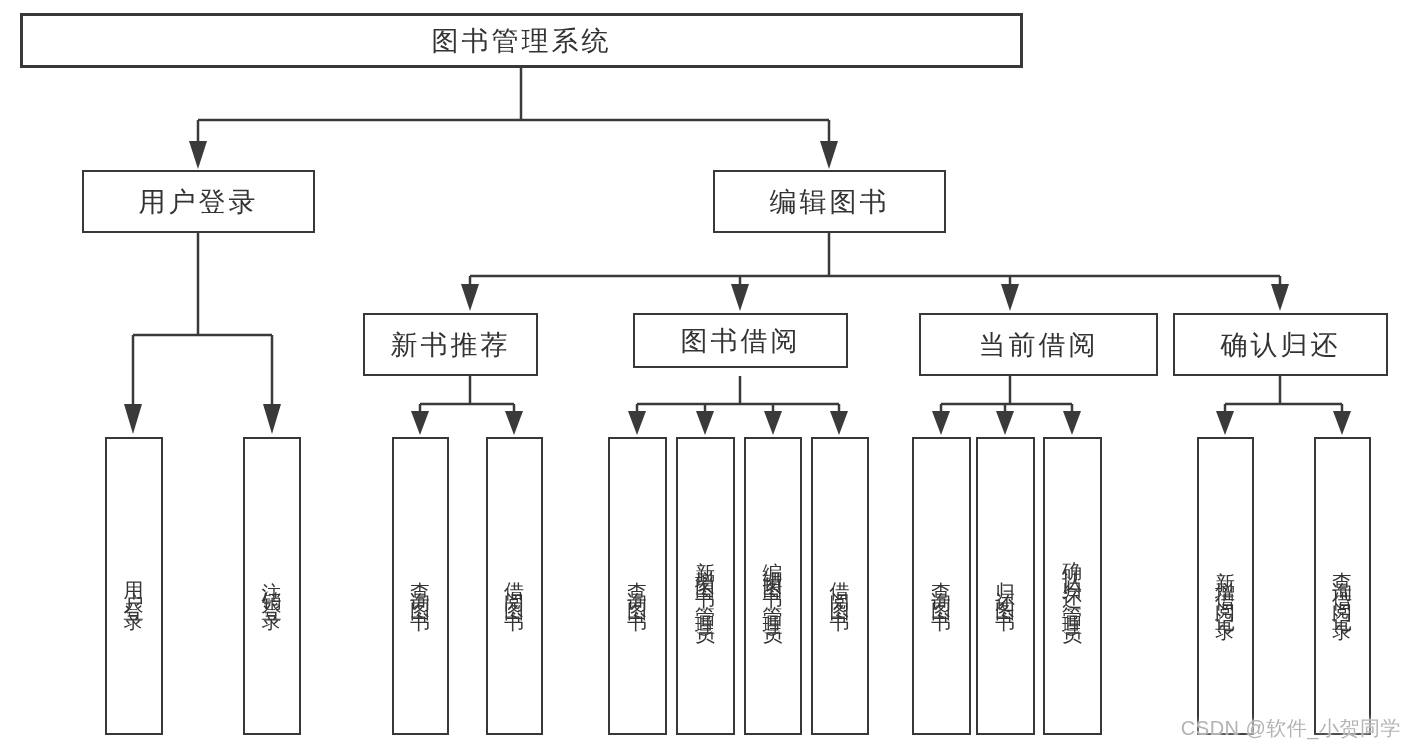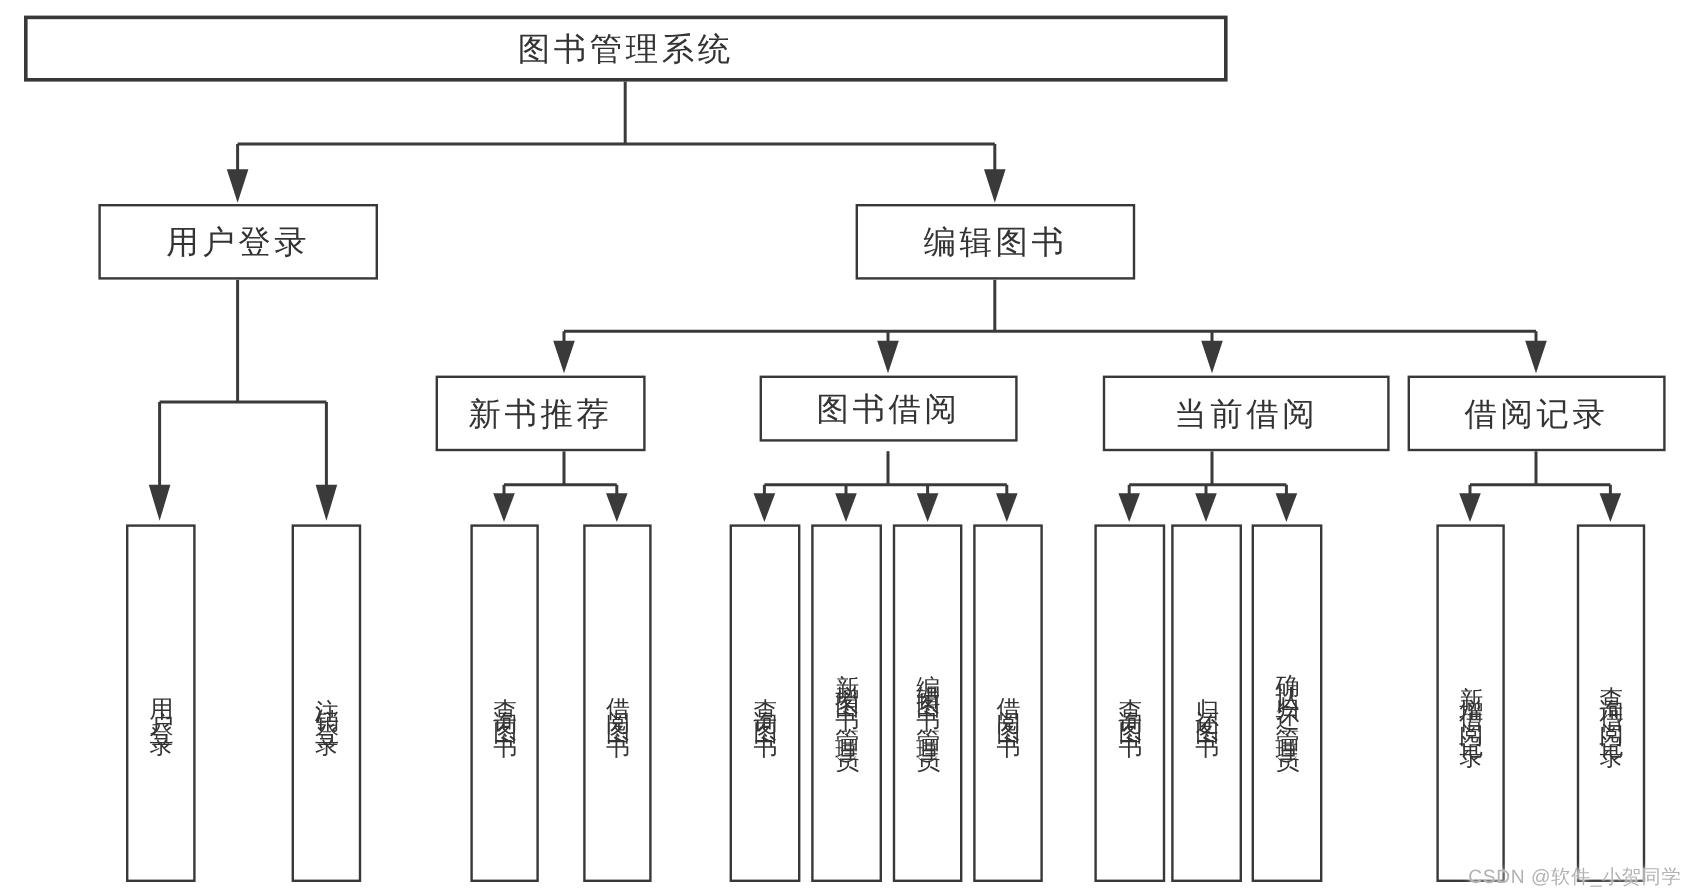--- a/index.html
+++ b/index.html
@@ -26,21 +26,21 @@
   .root-box{border-width:3px;}
   .v-box{
     writing-mode:vertical-rl;
     font-size:20px;
     letter-spacing:10px;
     line-height:1;
   }
   .watermark{
     position:absolute;
     right:4px;bottom:5px;
-    font-size:16px;
+    font-size:20px;
     letter-spacing:0.5px;
     color:#b3b3b3;
     text-shadow:0 0 2px #ffffff,0 0 6px #ffffff;
     z-index:5;
     white-space:nowrap;
   }
 </style>
 </head>
 <body>
 
@@ -161,21 +161,21 @@
   </svg>
 
   <div class="box h-box root-box" style="left:20px;top:13px;width:1003px;height:55px;">图书管理系统</div>
 
   <div class="box h-box" style="left:82px;top:170px;width:233px;height:63px;">用户登录</div>
   <div class="box h-box" style="left:713px;top:170px;width:233px;height:63px;">编辑图书</div>
 
   <div class="box h-box" style="left:363px;top:313px;width:175px;height:63px;">新书推荐</div>
   <div class="box h-box" style="left:633px;top:313px;width:215px;height:55px;">图书借阅</div>
   <div class="box h-box" style="left:903px;top:313px;width:239px;height:63px;margin-left:16px;">当前借阅</div>
-  <div class="box h-box" style="left:1173px;top:313px;width:215px;height:63px;">借阅记录</div>
+  <div class="box h-box" style="left:1173px;top:313px;width:215px;height:63px;">确认归还</div>
 
   <div class="box v-box" style="left:105px;top:437px;width:58px;height:298px;">用户登录</div>
   <div class="box v-box" style="left:243px;top:437px;width:58px;height:298px;">注销登录</div>
 
   <div class="box v-box" style="left:392px;top:437px;width:57px;height:298px;">查询图书</div>
   <div class="box v-box" style="left:486px;top:437px;width:57px;height:298px;">借阅图书</div>
 
   <div class="box v-box" style="left:608px;top:437px;width:59px;height:298px;">查询图书</div>
   <div class="box v-box" style="left:676px;top:437px;width:59px;height:298px;letter-spacing:9px;">新增图书（管理员）</div>
   <div class="box v-box" style="left:744px;top:437px;width:58px;height:298px;letter-spacing:9px;">编辑图书（管理员）</div>

